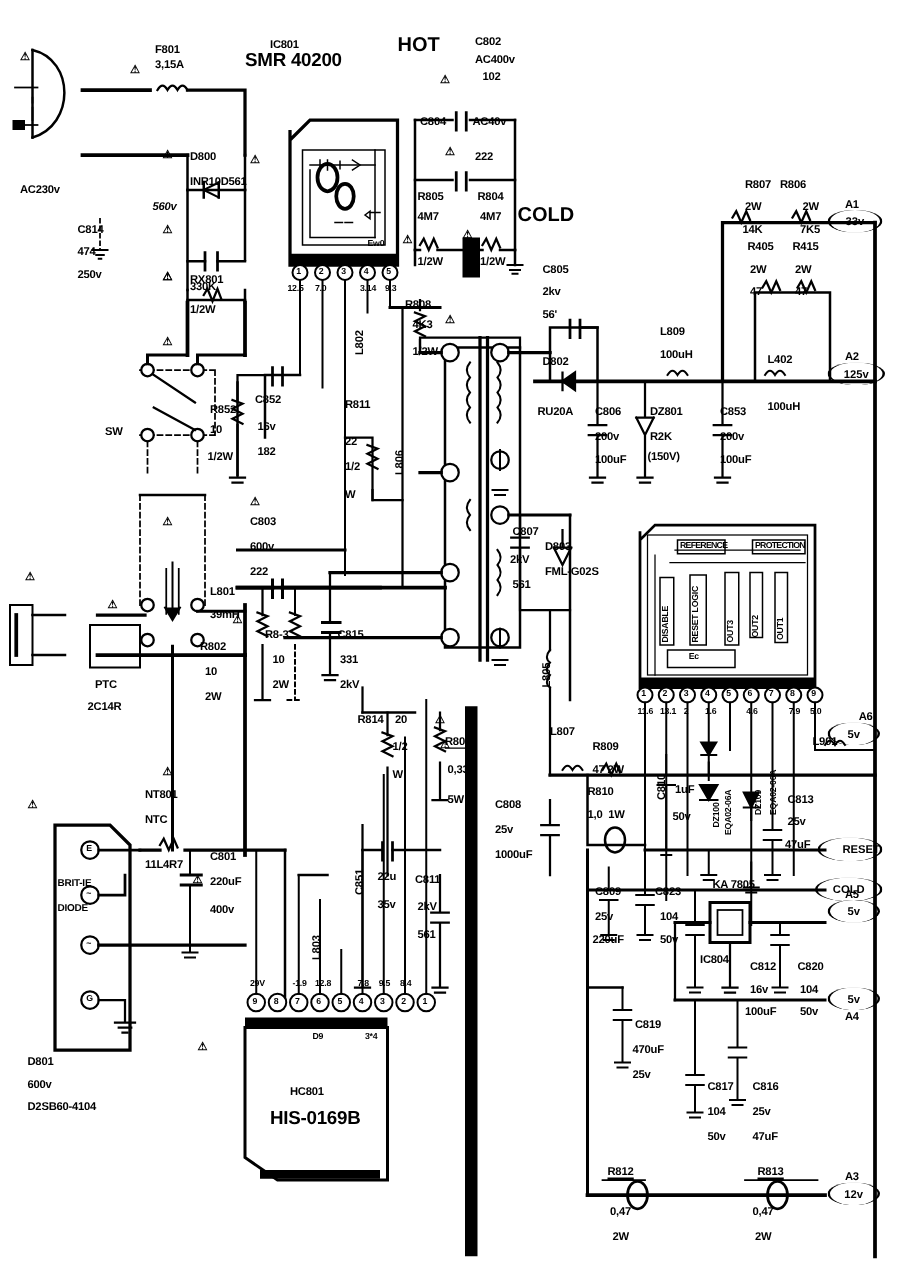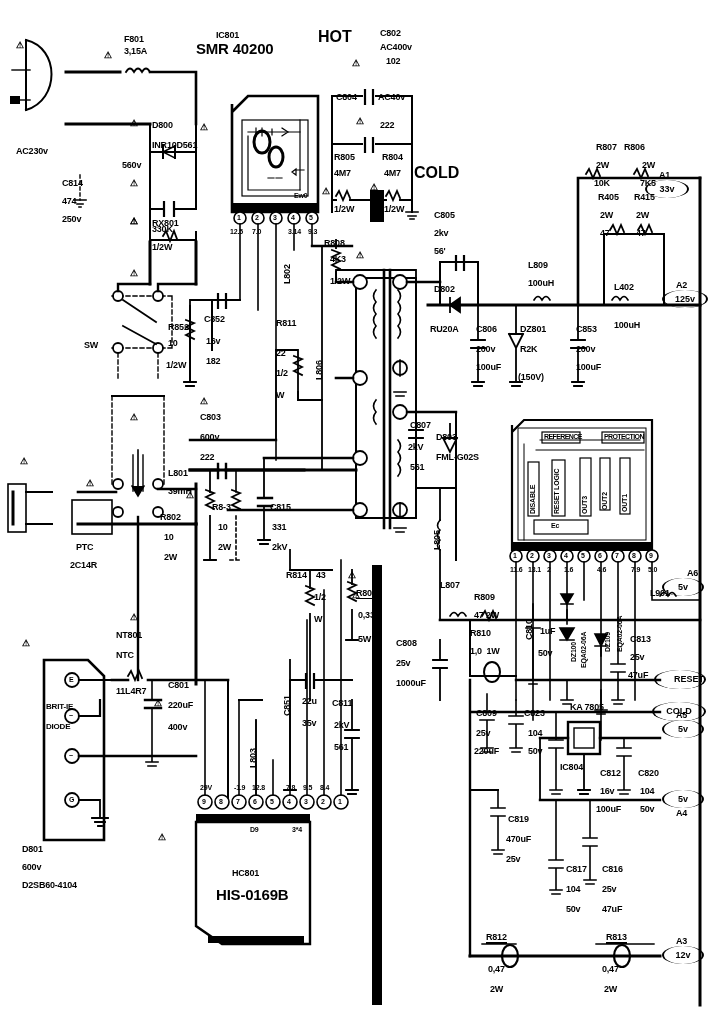--- a/index.html
+++ b/index.html
@@ -376,21 +376,21 @@
 
 <div class="lbl big" style="left:318px;top:32px;">HOT</div>
 <div class="lbl big" style="left:414px;top:168px;">COLD</div>
 
 
 <div class="lbl" style="left:16px;top:146px;">AC230v</div>
 <div class="lbl" style="left:124px;top:34px;">F801</div>
 <div class="lbl" style="left:124px;top:46px;">3,15A</div>
 <div class="lbl" style="left:152px;top:120px;">D800</div>
 <div class="lbl" style="left:152px;top:140px;">INR10D561</div>
-<div class="lbl" style="left:122px;top:160px;">560v</div>
+<div class="lbl" style="left:122px;top:160px;font-style:italic;">560v</div>
 <div class="lbl" style="left:62px;top:178px;">C814</div>
 <div class="lbl" style="left:62px;top:196px;">474</div>
 <div class="lbl" style="left:62px;top:214px;">250v</div>
 <div class="lbl" style="left:152px;top:218px;">RX801</div>
 <div class="lbl" style="left:152px;top:224px;">330K</div>
 <div class="lbl" style="left:152px;top:242px;">1/2W</div>
 <div class="lbl" style="left:84px;top:340px;">SW</div>
 <div class="lbl" style="left:168px;top:468px;">L801</div>
 <div class="lbl" style="left:168px;top:486px;">39mH</div>
 <div class="lbl" style="left:76px;top:542px;">PTC</div>
@@ -498,21 +498,21 @@
 <div class="lbl" style="left:160px;top:512px;">R802</div>
 <div class="lbl" style="left:164px;top:532px;">10</div>
 <div class="lbl" style="left:164px;top:552px;">2W</div>
 <div class="lbl" style="left:212px;top:502px;">R8-3</div>
 <div class="lbl" style="left:218px;top:522px;">10</div>
 <div class="lbl" style="left:218px;top:542px;">2W</div>
 <div class="lbl" style="left:270px;top:502px;">C815</div>
 <div class="lbl" style="left:272px;top:522px;">331</div>
 <div class="lbl" style="left:272px;top:542px;">2kV</div>
 <div class="lbl" style="left:286px;top:570px;">R814</div>
-<div class="lbl" style="left:316px;top:570px;">43</div>
+<div class="lbl" style="left:316px;top:570px;">20</div>
 <div class="lbl" style="left:314px;top:592px;">1/2</div>
 <div class="lbl" style="left:314px;top:614px;">W</div>
 <div class="lbl" style="left:356px;top:588px;border-bottom:1px solid #000;">R801</div>
 <div class="lbl" style="left:358px;top:610px;">0,33</div>
 <div class="lbl" style="left:358px;top:634px;">5W</div>
 <div class="lbl" style="left:168px;top:680px;">C801</div>
 <div class="lbl" style="left:168px;top:700px;">220uF</div>
 <div class="lbl" style="left:168px;top:722px;">400v</div>
 <div class="lbl vert" style="left:282px;top:672px;height:44px;">C851</div>
 <div class="lbl" style="left:302px;top:696px;">22u</div>
@@ -528,31 +528,31 @@
 <div class="lbl" style="left:434px;top:210px;">C805</div>
 <div class="lbl" style="left:434px;top:228px;">2kv</div>
 <div class="lbl" style="left:434px;top:246px;">56'</div>
 <div class="lbl" style="left:434px;top:284px;">D802</div>
 <div class="lbl" style="left:430px;top:324px;">RU20A</div>
 <div class="lbl" style="left:476px;top:324px;">C806</div>
 <div class="lbl" style="left:476px;top:344px;">200v</div>
 <div class="lbl" style="left:476px;top:362px;">100uF</div>
 <div class="lbl" style="left:520px;top:324px;">DZ801</div>
 <div class="lbl" style="left:520px;top:344px;">R2K</div>
-<div class="lbl" style="left:518px;top:372px;">(150V)</div>
+<div class="lbl" style="left:518px;top:360px;">(150V)</div>
 <div class="lbl" style="left:576px;top:324px;">C853</div>
 <div class="lbl" style="left:576px;top:344px;">200v</div>
 <div class="lbl" style="left:576px;top:362px;">100uF</div>
 <div class="lbl" style="left:528px;top:260px;">L809</div>
 <div class="lbl" style="left:528px;top:278px;">100uH</div>
 <div class="lbl" style="left:614px;top:282px;">L402</div>
 <div class="lbl" style="left:614px;top:320px;">100uH</div>
 <div class="lbl" style="left:596px;top:142px;">R807</div>
 <div class="lbl" style="left:596px;top:160px;">2W</div>
-<div class="lbl" style="left:594px;top:178px;">10K</div>
+<div class="lbl" style="left:594px;top:178px;">14K</div>
 <div class="lbl" style="left:624px;top:142px;">R806</div>
 <div class="lbl" style="left:642px;top:160px;">2W</div>
 <div class="lbl" style="left:640px;top:178px;">7K5</div>
 <div class="lbl" style="left:598px;top:192px;">R405</div>
 <div class="lbl" style="left:600px;top:210px;">2W</div>
 <div class="lbl" style="left:600px;top:228px;">47</div>
 <div class="lbl" style="left:634px;top:192px;">R415</div>
 <div class="lbl" style="left:636px;top:210px;">2W</div>
 <div class="lbl" style="left:636px;top:228px;">47</div>
 <div class="lbl vert" style="left:432px;top:512px;height:38px;">L805</div>
@@ -601,21 +601,21 @@
 <div class="lbl" style="left:606px;top:932px;border-bottom:2px solid #000;">R813</div>
 <div class="lbl" style="left:602px;top:964px;">0,47</div>
 <div class="lbl" style="left:604px;top:984px;">2W</div>
 <div class="lbl" style="left:560px;top:762px;">IC804</div>
 <div class="lbl" style="left:570px;top:702px;">KA 7805</div>
 <div class="lbl xs vert" style="left:570px;top:626px;height:36px;">DZ100</div>
 <div class="lbl xs vert" style="left:580px;top:618px;height:50px;">EQA02-06A</div>
 <div class="lbl xs vert" style="left:604px;top:610px;height:42px;">DZ109</div>
 <div class="lbl xs vert" style="left:616px;top:602px;height:50px;">EQA02-06A</div>
 
-<div style="position:absolute;left:645px;top:158px;margin-top:12px;">
+<div style="position:absolute;left:662px;top:158px;">
   <div class="lbl" style="position:static;margin-left:14px;">A1</div>
   <div style="border:2px solid #000;border-radius:50%/50%;width:40px;height:18px;text-align:center;
               font-size:9px;font-weight:bold;line-height:18px;border-left-width:2px;border-right-width:2px;
               border-top:none;border-bottom:none;">
     <span>33v</span>
   </div>
 </div>
 <div style="position:absolute;left:662px;top:280px;">
   <div class="lbl" style="position:static;margin-left:14px;">A2</div>
   <div style="border-left:2px solid #000;border-right:2px solid #000;border-radius:50%;width:42px;height:18px;

